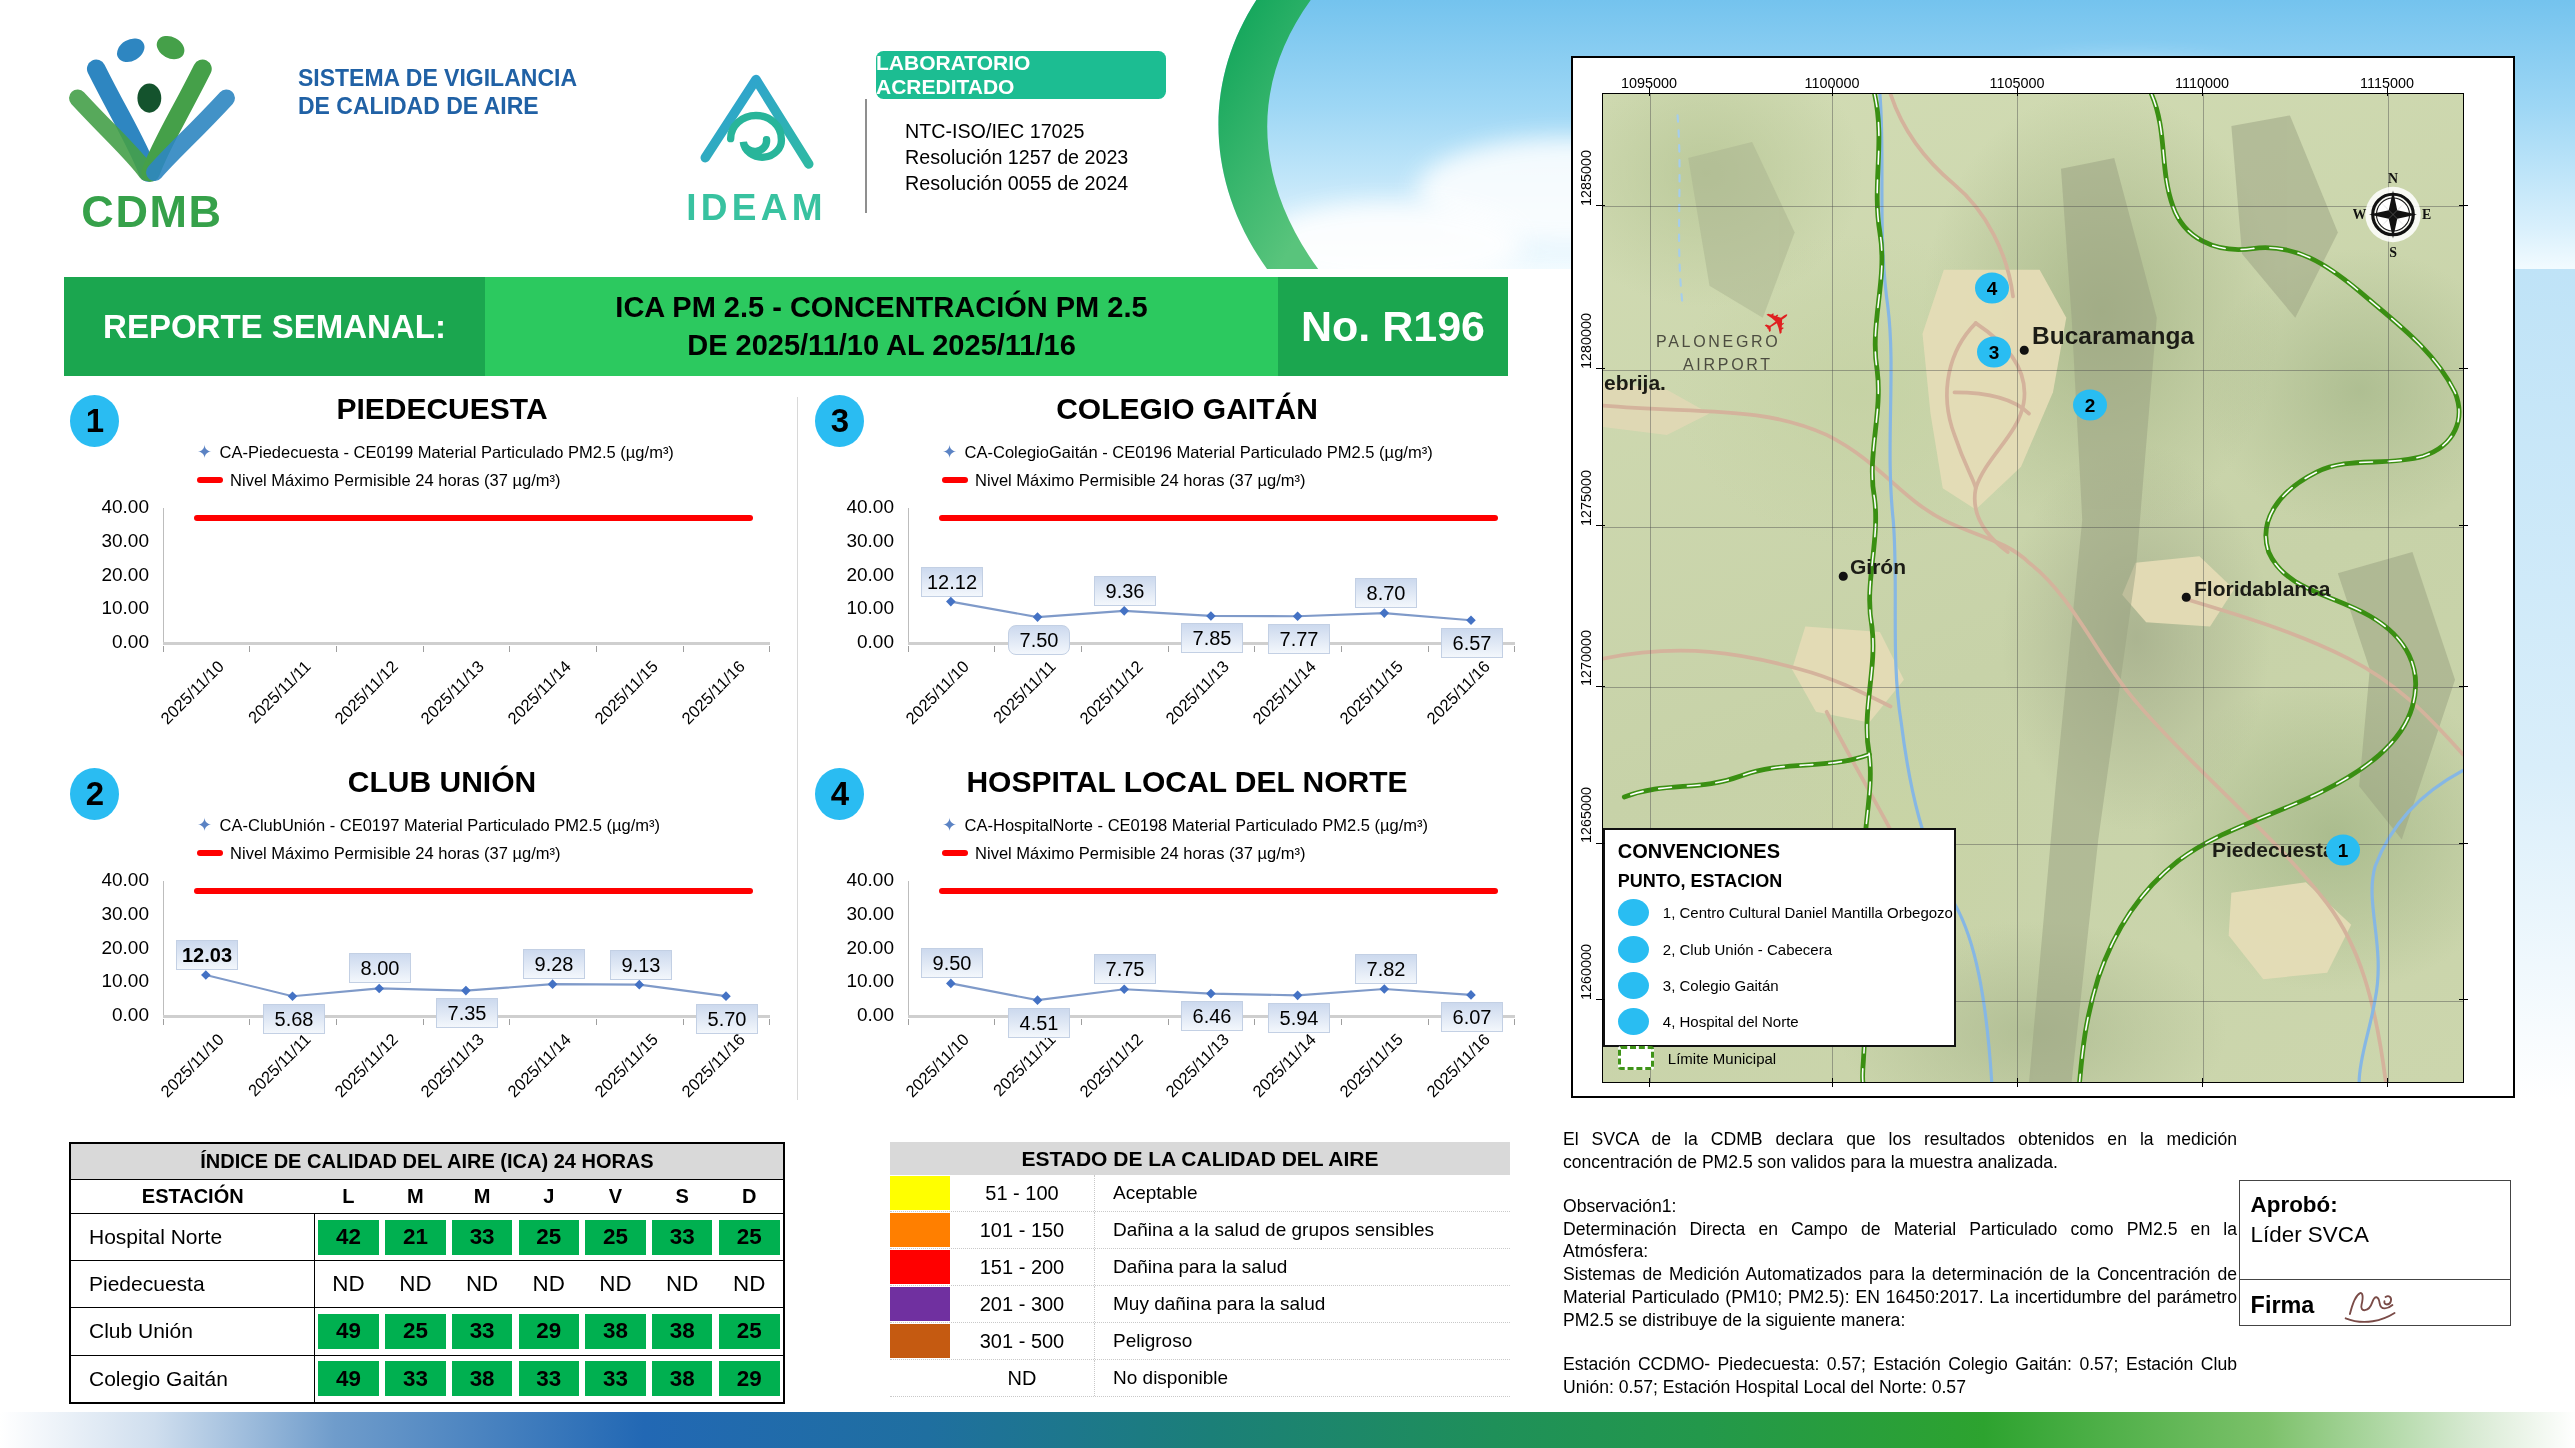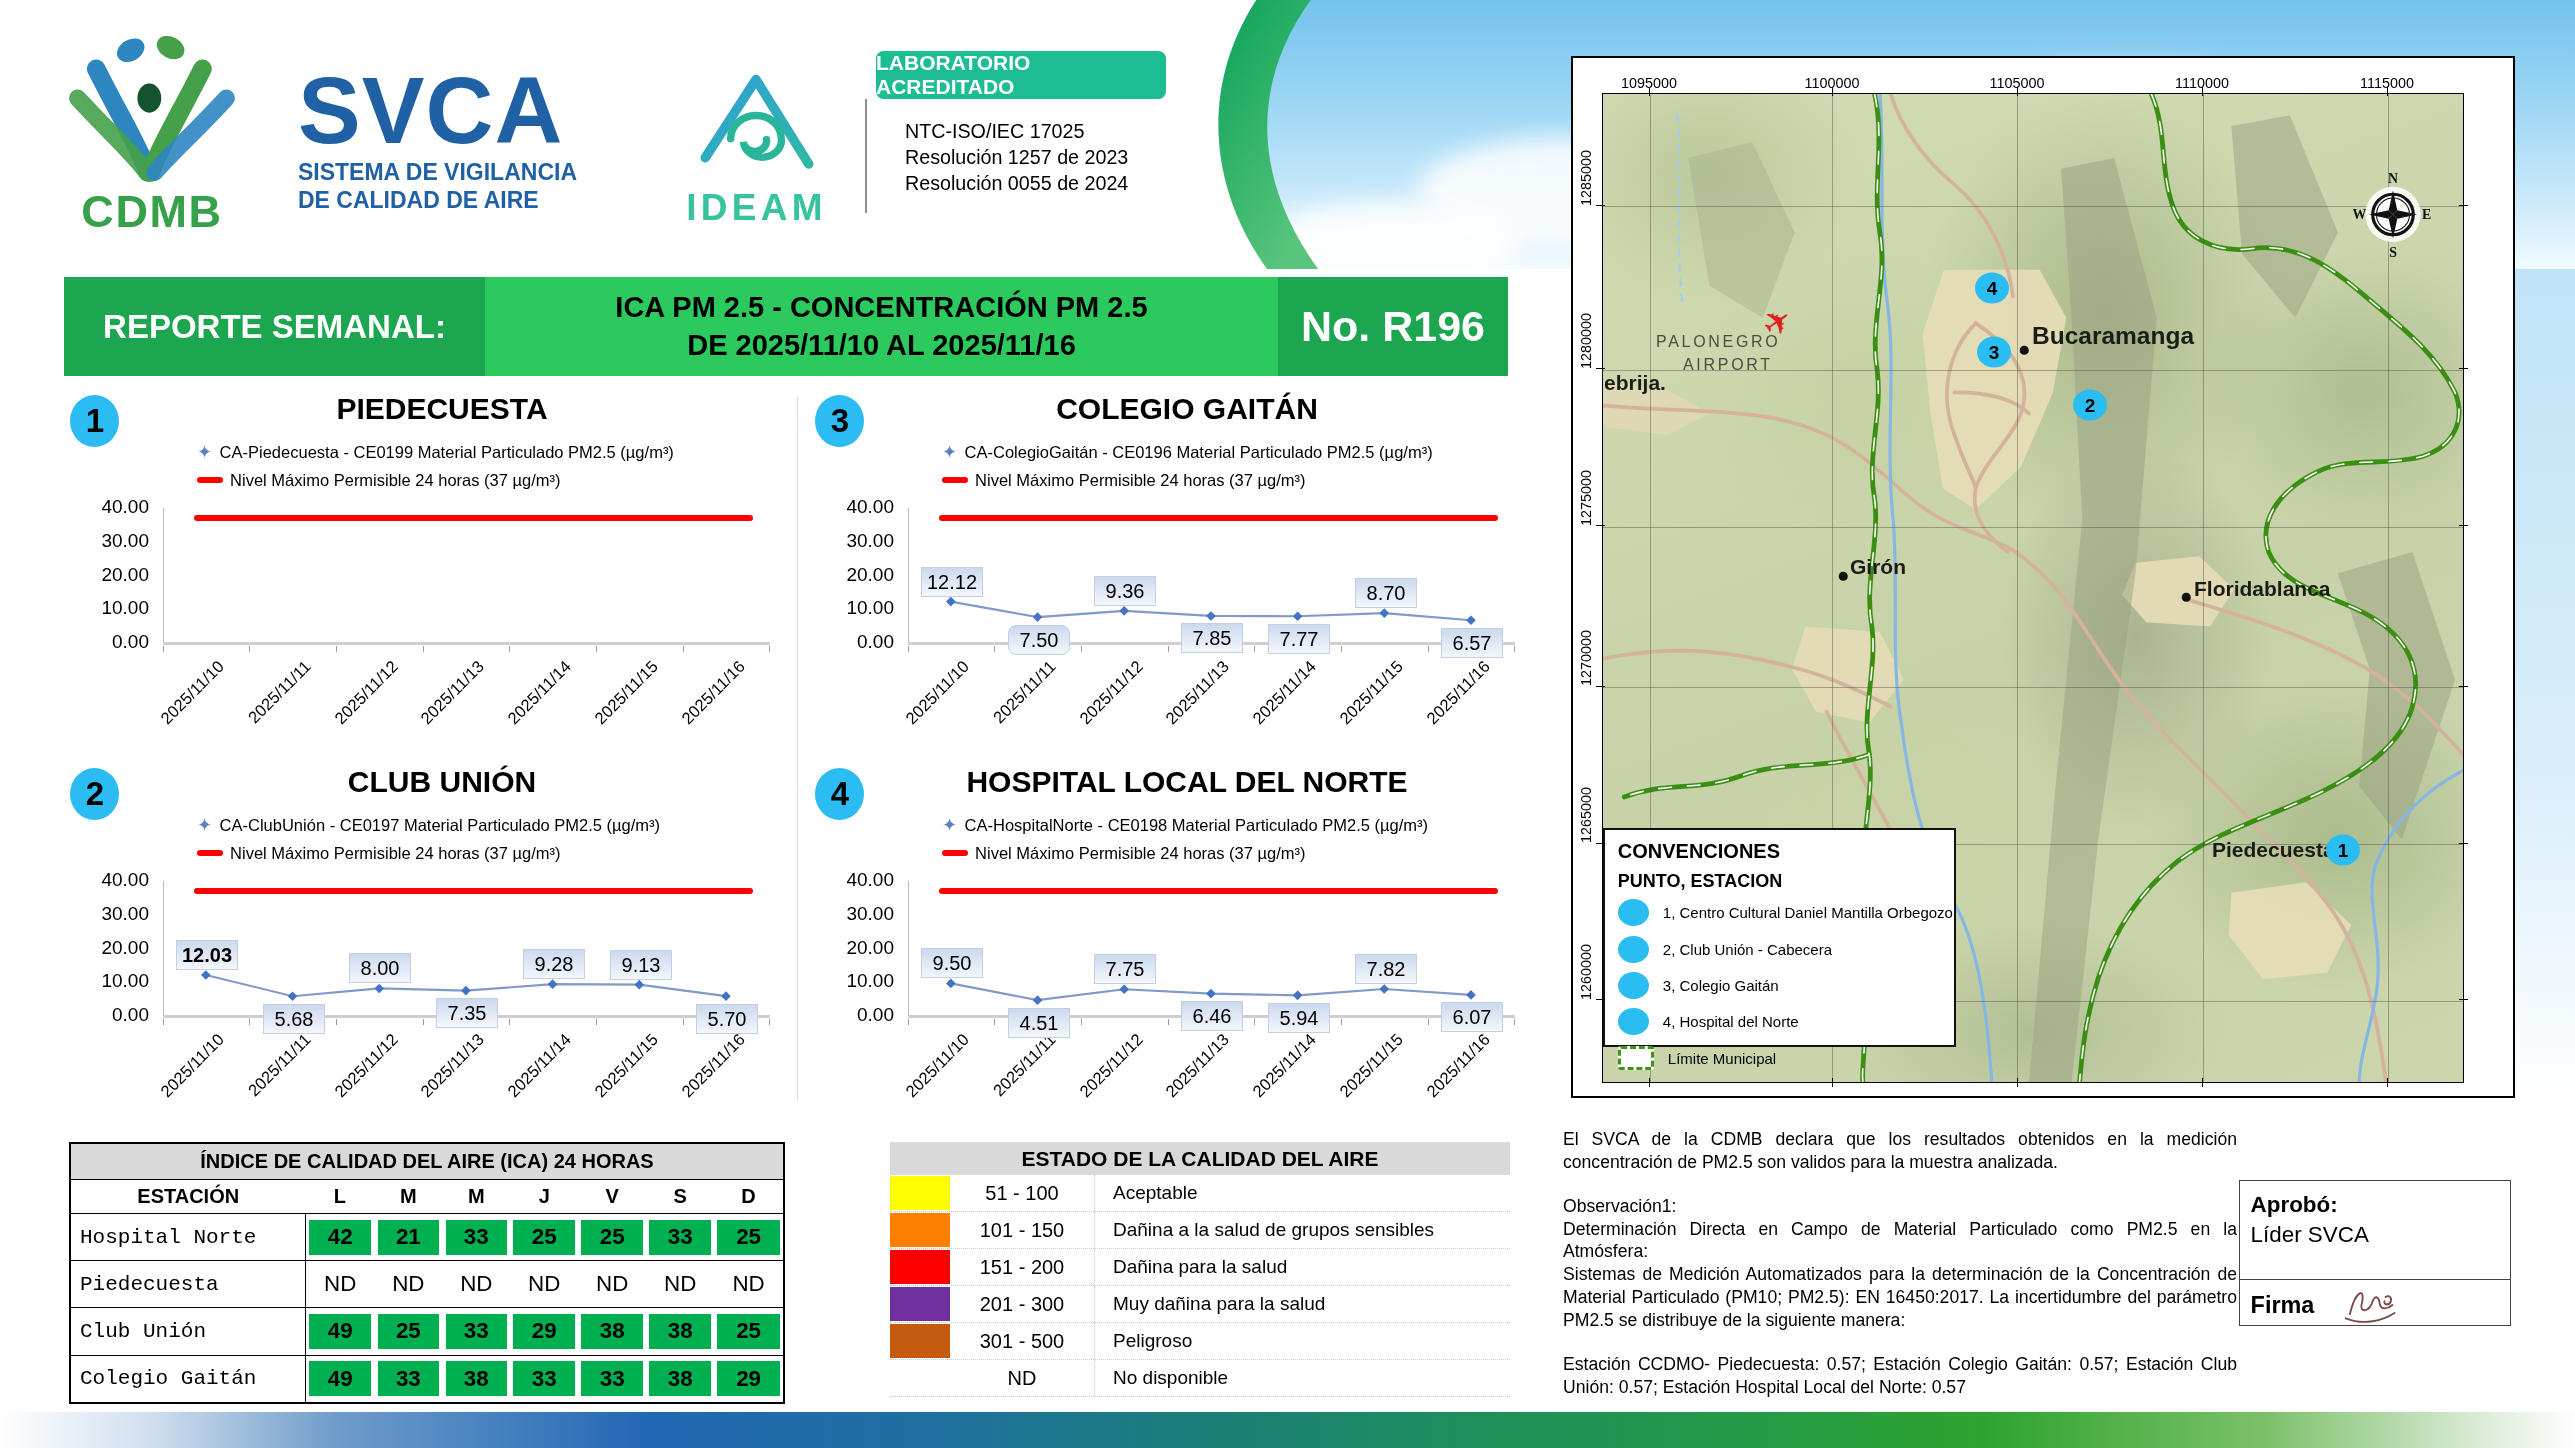--- a/index.html
+++ b/index.html
@@ -58,21 +58,21 @@
        border:0.5px solid #c3d0e4;}
   .xdate{position:absolute;font-size:16.5px;color:#000;white-space:nowrap;
        transform:rotate(-45deg);transform-origin:100% 0;}
   .chart-svg{position:absolute;inset:0;}
 
   
   #ica{left:69px;top:1142px;width:716px;border:2.1px solid #000;border-collapse:collapse;}
   #ica .t-title{background:#d9d9d9;font-weight:bold;font-size:20px;text-align:center;height:33px;border:1.6px solid #000;}
   #ica th{font-weight:bold;font-size:20px;border-bottom:1.6px solid #000;height:31px;background:#fff;}
   #ica td{border-bottom:1.6px solid #000;height:42px;background:#fff;}
-  #ica .st{font-size:21px;text-align:left;padding-left:9px;border-right:1.6px solid #000;width:224px;font-family:Liberation Mono, monospace;}
+  #ica .st{font-size:21px;text-align:left;padding-left:18px;border-right:1.6px solid #000;width:224px;}
   #ica .val{text-align:center;padding:2.1px;}
   #ica .val .pill{margin:1.1px;height:35px;display:flex;align-items:center;justify-content:center;
        font-size:22.4px;font-weight:bold;}
   #ica .val.green .pill{background:#00b050;}
   #ica .val.none .pill{background:#fff;font-weight:normal;}
 
   
   #estado{left:890px;top:1142px;width:620px;}
   #estado .t-title{background:#d9d9d9;font-weight:bold;font-size:21px;text-align:center;height:33px;
        display:flex;align-items:center;justify-content:center;}
@@ -161,21 +161,20 @@
       <path d="M24,30 C42,66 56,88 63,108" stroke="#2e86c1" stroke-width="14" stroke-linecap="round" fill="none"></path>
       <path d="M104,30 C86,66 72,88 65,108" stroke="#45a049" stroke-width="14" stroke-linecap="round" fill="none"></path>
       <path d="M10,52 C34,78 52,94 62,108" stroke="#45a049" stroke-width="13" stroke-linecap="round" fill="none" opacity=".9"></path>
       <path d="M122,52 C98,78 80,94 68,108" stroke="#2e86c1" stroke-width="13" stroke-linecap="round" fill="none" opacity=".9"></path>
       <ellipse cx="64" cy="52" rx="9" ry="11" fill="#14532d"></ellipse>
     </svg>
     <div id="cdmb-text">CDMB</div>
   </div>
 
   <div id="brand-svca" class="abs">
-    <div id="svca-title">SVCA</div>
     <div class="svca-sub">SISTEMA DE VIGILANCIA</div>
     <div class="svca-sub">DE CALIDAD DE AIRE</div>
   </div>
 
   <div id="brand-ideam" class="abs">
     <svg width="133" height="114" viewBox="0 0 125 108">
       <defs>
         <linearGradient id="gid" x1="0" y1="0" x2="1" y2="1">
           <stop offset="0" stop-color="#2f9fd8"></stop>
             <stop offset="1" stop-color="#2fb9a4"></stop>

